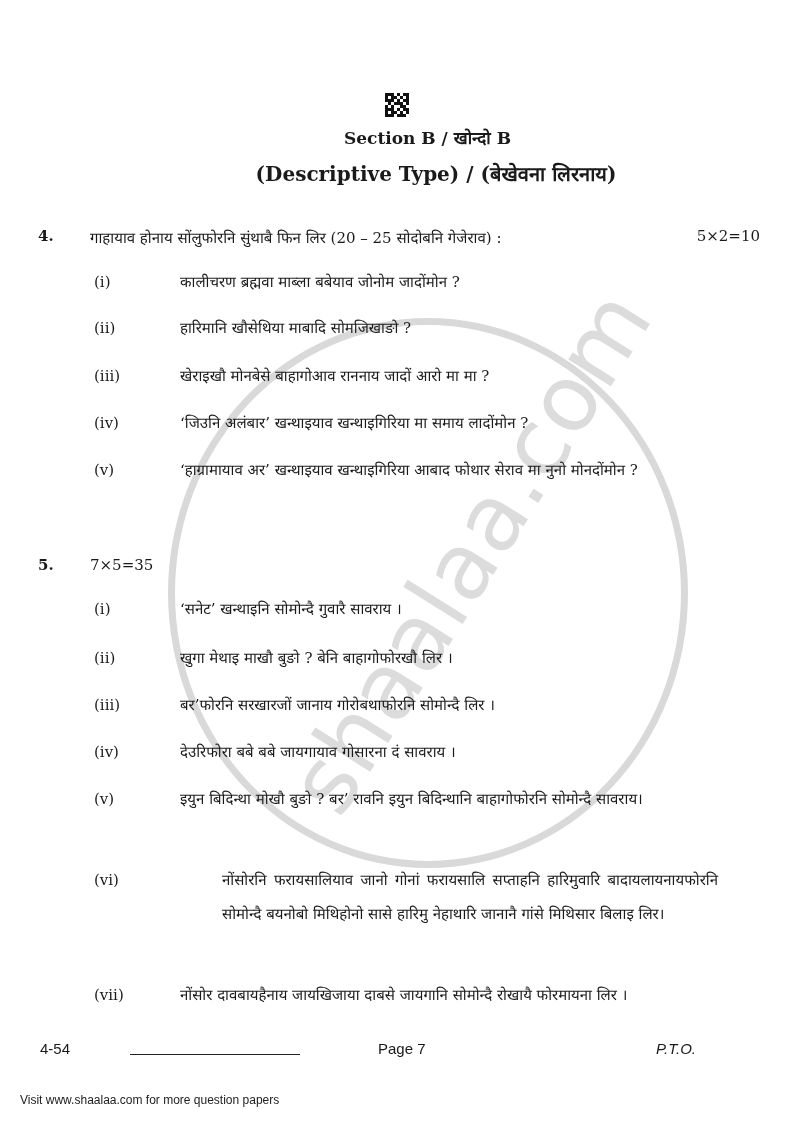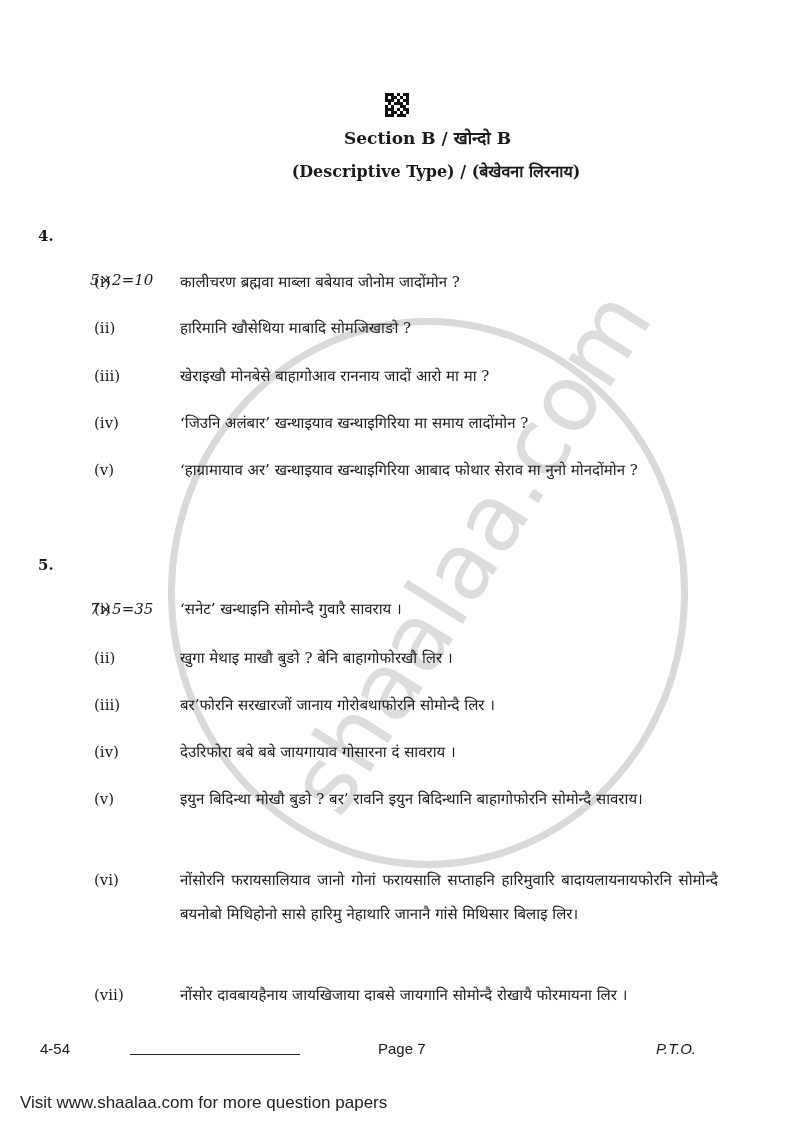--- a/index.html
+++ b/index.html
@@ -22,40 +22,40 @@
       display: grid; grid-template-columns: repeat(8, 3px); grid-template-rows: repeat(8, 3px);
     }
     .qr span { background: #111; }
     .qr span.w { background: transparent; }
     .section-title {
       position: absolute; top: 126px; left: 0; width: 800px; text-align: center;
       font-weight: bold; font-size: 17px; padding-left: 55px; box-sizing: border-box;
     }
     .section-sub {
       position: absolute; top: 160px; left: 0; width: 800px; text-align: center;
-      font-weight: bold; font-size: 16px; padding-left: 72px; box-sizing: border-box;
+      font-weight: bold; font-size: 20px; padding-left: 72px; box-sizing: border-box;
     }
     .q-head { position: absolute; left: 38px; width: 722px; font-size: 15px; display: flex; }
     .q-num { width: 52px; font-weight: bold; }
     .q-text { flex: 1; }
-    .q-marks { font-style: italic; font-family: "DejaVu Serif", serif; font-size: 15px; margin-top: 44px; }
+    .q-marks { font-family: "DejaVu Serif", serif; font-size: 15px; }
     .item { position: absolute; left: 94px; width: 624px; font-size: 15px; display: flex; line-height: 34px; }
     .item .num { width: 50px; flex-shrink: 0; }
     .item .txt { flex: 1; text-align: justify; margin-left: 36px; }
     .footer {
       position: absolute; top: 1040px; left: 0; width: 732px; height: 24px;
       font-family: "Liberation Sans", "DejaVu Sans", sans-serif; font-size: 15px;
     }
     .footer .code { position: absolute; left: 40px; top: 0; }
     .footer .line { position: absolute; left: 130px; top: 14px; width: 170px; border-top: 1.5px solid #222; }
     .footer .page { position: absolute; left: 378px; top: 0; }
     .footer .pto { position: absolute; right: 36px; top: 0; font-style: italic; }
     .visit {
       position: absolute; top: 1093px; left: 20px;
-      font-family: "Liberation Sans", "DejaVu Sans", sans-serif; font-size: 17px; color: #222;
+      font-family: "Liberation Sans", "DejaVu Sans", sans-serif; font-size: 12px; color: #222;
     }
   </style>
 </head>
 <body>
 
 <div class="watermark"></div>
 <div class="watermark-text">shaalaa.com</div>
 
 <div class="content">
 
@@ -124,20 +124,21 @@
       <span></span>
       <span></span>
       <span class="w"></span>
   </div>
 
   <div class="section-title">Section B / खोन्दो B</div>
   <div class="section-sub">(Descriptive Type) / (बेखेवना लिरनाय)</div>
 
   <div class="q-head" style="top:227px;">
     <span class="q-num">4.</span>
+    <span class="q-text">गाहायाव होनाय सोंलुफोरनि सुंथाबै फिन लिर (20 – 25 सोदोबनि गेजेराव) :</span>
     <span class="q-marks">5×2=10</span>
   </div>
 
   <div class="item" style="top:265px;">
     <span class="num">(i)</span>
     <span class="txt">कालीचरण ब्रह्मवा माब्ला बबेयाव जोनोम जादोंमोन ?</span>
   </div>
   <div class="item" style="top:311px;">
     <span class="num">(ii)</span>
     <span class="txt">हारिमानि खौसेथिया माबादि सोमजिखाङो ?</span>
@@ -173,21 +174,21 @@
     <span class="txt">बर’फोरनि सरखारजों जानाय गोरोबथाफोरनि सोमोन्दै लिर ।</span>
   </div>
   <div class="item" style="top:735px;">
     <span class="num">(iv)</span>
     <span class="txt">देउरिफोरा बबे बबे जायगायाव गोसारना दं सावराय ।</span>
   </div>
   <div class="item" style="top:782px;">
     <span class="num">(v)</span>
     <span class="txt">इयुन बिदिन्था मोखौ बुङो ? बर’ रावनि इयुन बिदिन्थानि बाहागोफोरनि सोमोन्दै सावराय।</span>
   </div>
-  <div class="item" style="top:863px;">
+  <div class="item" style="top:863px;gap:42px;">
     <span class="num">(vi)</span>
     <span class="txt">नोंसोरनि फरायसालियाव जानो गोनां फरायसालि सप्ताहनि हारिमुवारि बादायलायनायफोरनि सोमोन्दै बयनोबो मिथिहोनो सासे हारिमु नेहाथारि जानानै गांसे मिथिसार बिलाइ लिर।</span>
   </div>
   <div class="item" style="top:978px;">
     <span class="num">(vii)</span>
     <span class="txt">नोंसोर दावबायहैनाय जायखिजाया दाबसे जायगानि सोमोन्दै रोखायै फोरमायना लिर ।</span>
   </div>
 
   <div class="footer">
     <span class="code">4-54</span>

